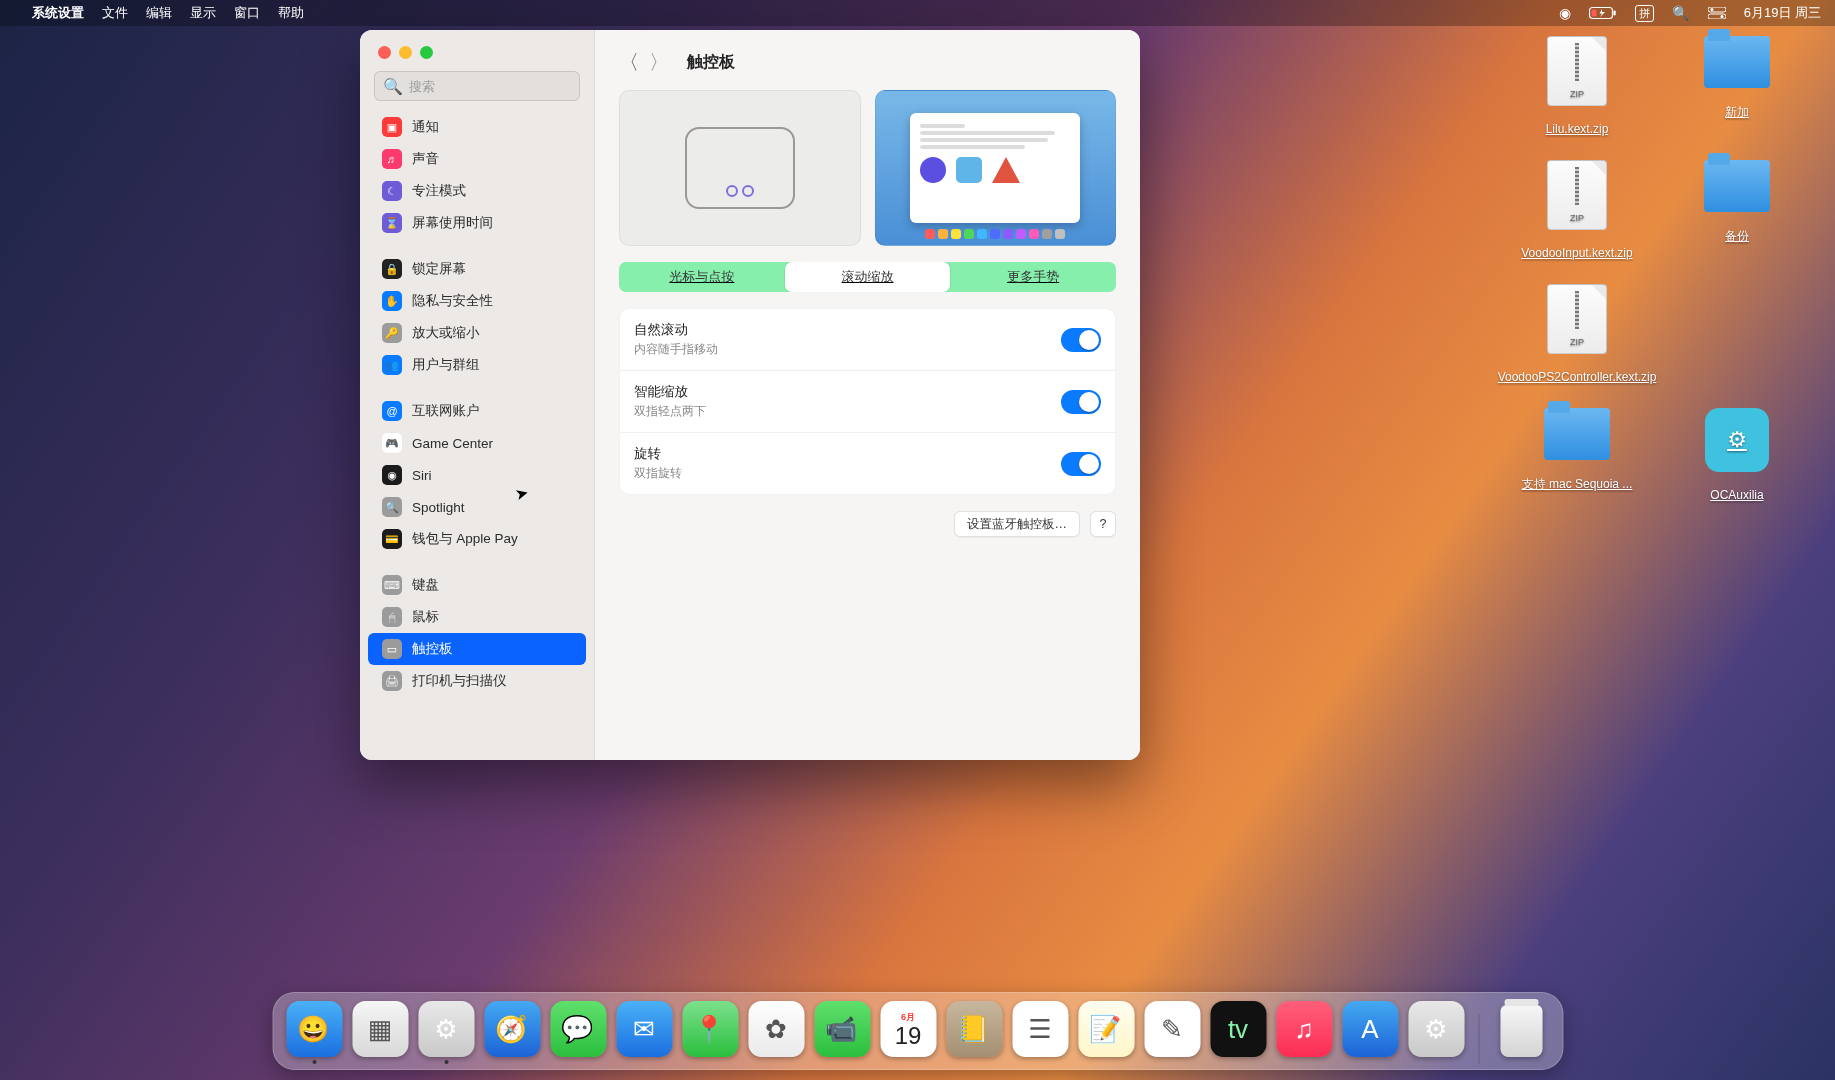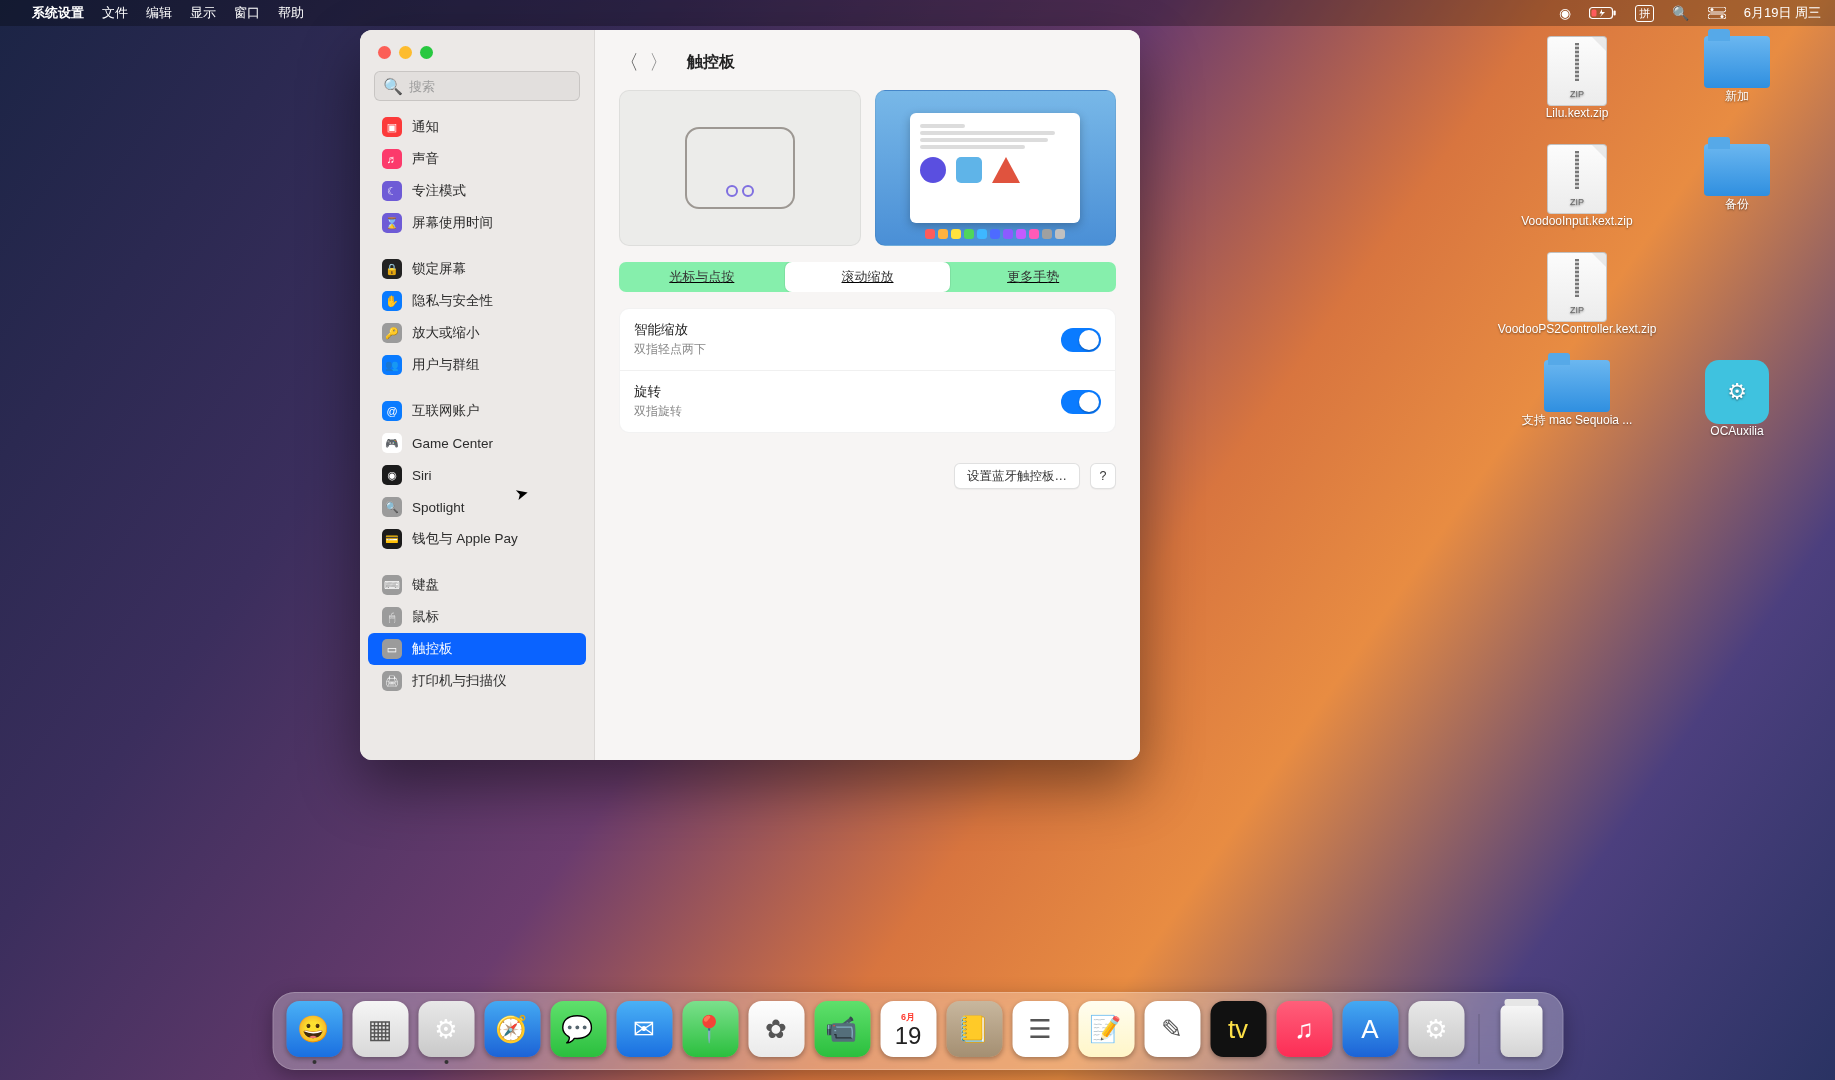--- a/index.html
+++ b/index.html
@@ -30,23 +30,24 @@
   .battery svg { display:block; }
 
   
   .desktop-icons {
     position: absolute; top: 36px; right: 8px;
     display: flex; flex-direction: column; gap: 24px;
     width: 320px;
   }
   .desktop-row { display:flex; gap:20px; }
   .desktop-item {
-    width: 140px; display:flex; flex-direction:column; align-items:center; gap:0;
+    width: 140px; display:flex; flex-direction:column; align-items:center; gap:16px;
     color:#fff; font-size:12px; text-align:center;
     text-shadow: 0 1px 2px rgba(0,0,0,0.5);
+    text-decoration: underline;
   }
   .zip-icon {
     width: 60px; height: 70px; border-radius: 4px;
     background: linear-gradient(#fcfcfc,#ececec);
     border: 1px solid rgba(0,0,0,0.18);
     position: relative;
   }
   .zip-icon::before{
     content:""; position:absolute; top:0; right:0;
     border-style:solid; border-width:0 14px 14px 0;
@@ -193,21 +194,21 @@
   .setting-row:last-child{border-bottom:none;}
   .setting-text .title{font-size:13.5px; color:#1d1d1d;}
   .setting-text .sub{font-size:12px; color:#8a8a8a; margin-top:2px;}
   .toggle{
     width:40px; height:24px; border-radius:12px; background:#0a7bff;
     position:relative;
   }
   .toggle::after{content:""; position:absolute; top:2px; right:2px; width:20px; height:20px; border-radius:50%; background:#fff; box-shadow:0 1px 2px rgba(0,0,0,0.3);}
 
   .footer-actions{
-    display:flex; justify-content:flex-end; gap:10px; margin-top:30px;
+    display:flex; justify-content:flex-end; gap:10px; margin-top:16px;
   }
   .btn{
     height:26px; border-radius:6px; background:#fff;
     border:1px solid rgba(0,0,0,0.12);
     font-size:12.5px; color:#333; padding:0 12px;
     display:flex; align-items:center;
     box-shadow:0 1px 1px rgba(0,0,0,0.04);
   }
   .help-btn{width:26px; justify-content:center; padding:0;}
 
@@ -462,20 +463,27 @@
 
     <div class="tabs" id="tabs">
         <div class="tab">光标与点按</div>
         <div class="tab active">滚动缩放</div>
         <div class="tab">更多手势</div>
       </div>
 
     <div class="settings-group" id="settings-group">
         <div class="setting-row">
           <div class="setting-text">
+            <div class="title">自然滚动</div>
+            <div class="sub">内容随手指移动</div>
+          </div>
+          <div class="toggle"></div>
+        </div>
+        <div class="setting-row">
+          <div class="setting-text">
             <div class="title">智能缩放</div>
             <div class="sub">双指轻点两下</div>
           </div>
           <div class="toggle"></div>
         </div>
         <div class="setting-row">
           <div class="setting-text">
             <div class="title">旋转</div>
             <div class="sub">双指旋转</div>
           </div>
@@ -546,21 +554,21 @@
     </div>
     <div class="dock-item">
       <div class="dock-icon" style="background:linear-gradient(#fffdf0,#fff6c8);color:#555">📝</div>
       <div style="height:7px"></div>
     </div>
     <div class="dock-item">
       <div class="dock-icon" style="background:#fff;color:#555">✎</div>
       <div style="height:7px"></div>
     </div>
     <div class="dock-item">
-      <div class="dock-icon" style="background:#111;color:#fde047">tv</div>
+      <div class="dock-icon" style="background:#111;color:#86efac">tv</div>
       <div style="height:7px"></div>
     </div>
     <div class="dock-item">
       <div class="dock-icon" style="background:linear-gradient(#ff5f7a,#fc2d55);color:#fff">♫</div>
       <div style="height:7px"></div>
     </div>
     <div class="dock-item">
       <div class="dock-icon" style="background:linear-gradient(#44a9f2,#1c63d6);color:#fff">A</div>
       <div style="height:7px"></div>
     </div>

